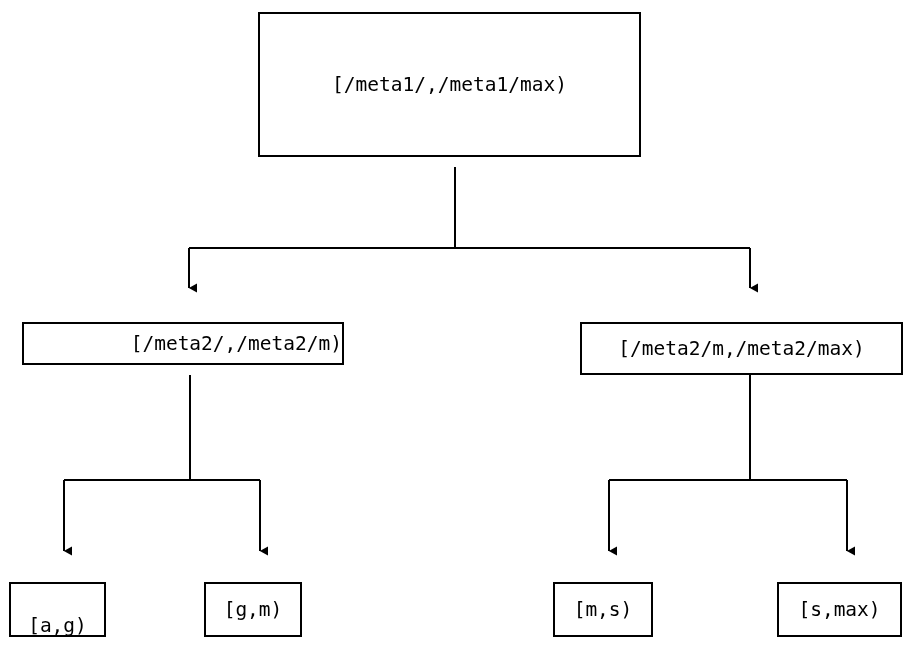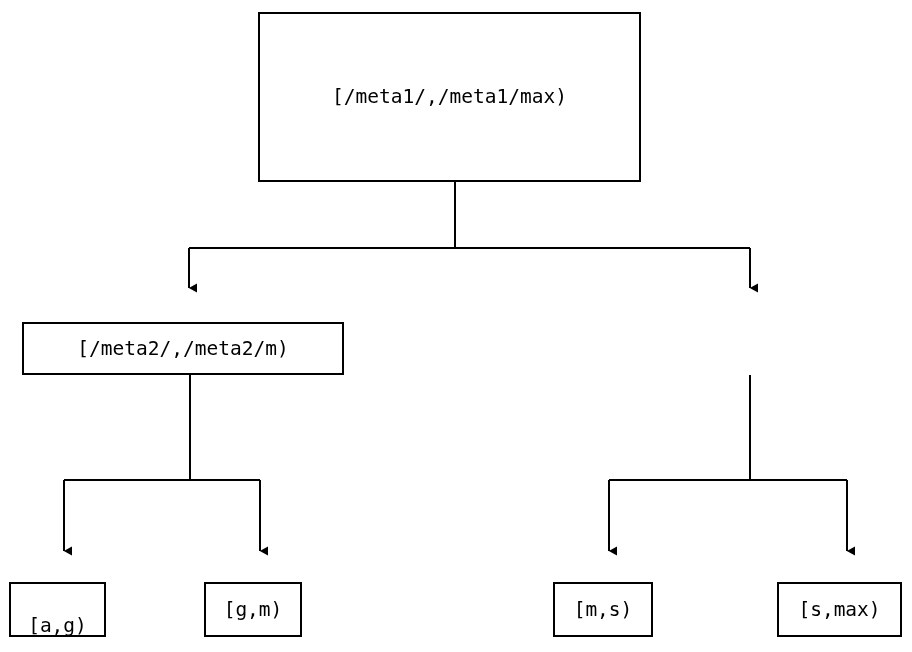--- a/index.html
+++ b/index.html
@@ -75,28 +75,31 @@
     </g>
 
     <g>
       <path d="M 750 375 L 750 480" fill="none" stroke="#000000" stroke-width="2"></path>
       <path d="M 609 480 L 847 480" fill="none" stroke="#000000" stroke-width="2"></path>
       <path d="M 609 480 L 609 551" fill="none" stroke="#000000" stroke-width="2" marker-end="url(#arrow-down)"></path>
       <path d="M 847 480 L 847 551" fill="none" stroke="#000000" stroke-width="2" marker-end="url(#arrow-down)"></path>
     </g>
   </svg>
 
-  <div class="node-box" style="left:258px; top:12px; width:383px; height:170px;">
+  <div class="node-box" style="left:258px; top:12px; width:383px; height:145px;">
     <span class="node-label">[/meta1/,/meta1/max)</span>
   </div>
 
-  <div class="node-box" style="left:22px; top:322px; width:322px; height:53px;">
+  <div class="node-box" style="left:22px; top:322px; width:322px; height:43px;justify-content:flex-end;">
     <span class="node-label">[/meta2/,/meta2/m)</span>
   </div>
 
+  <div class="node-box" style="left:580px; top:322px; width:323px; height:53px;">
+    <span class="node-label">[/meta2/m,/meta2/max)</span>
+  </div>
 
   <div class="node-box" style="left:9px; top:582px; width:97px; height:55px;align-items:flex-end;">
     <span class="node-label">[a,g)</span>
   </div>
 
   <div class="node-box" style="left:204px; top:582px; width:98px; height:55px;">
     <span class="node-label">[g,m)</span>
   </div>
 
   <div class="node-box" style="left:777px; top:582px; width:125px; height:55px;">

